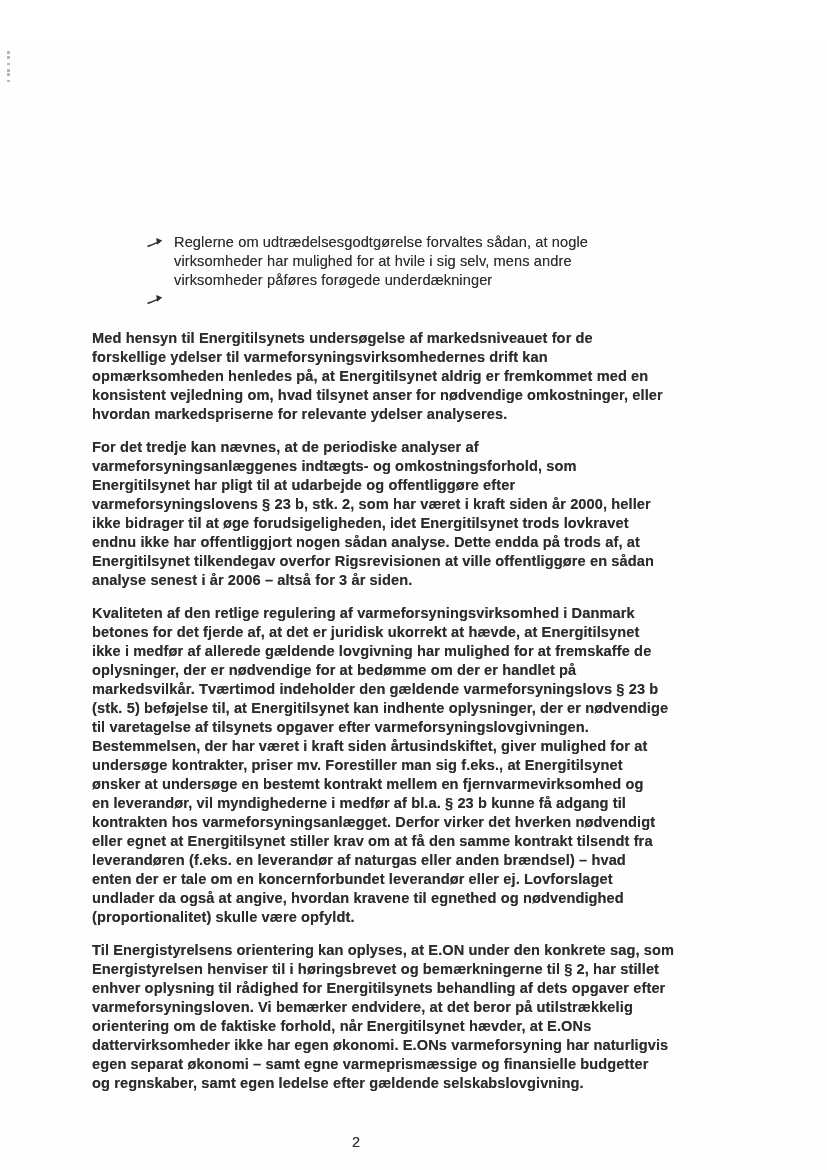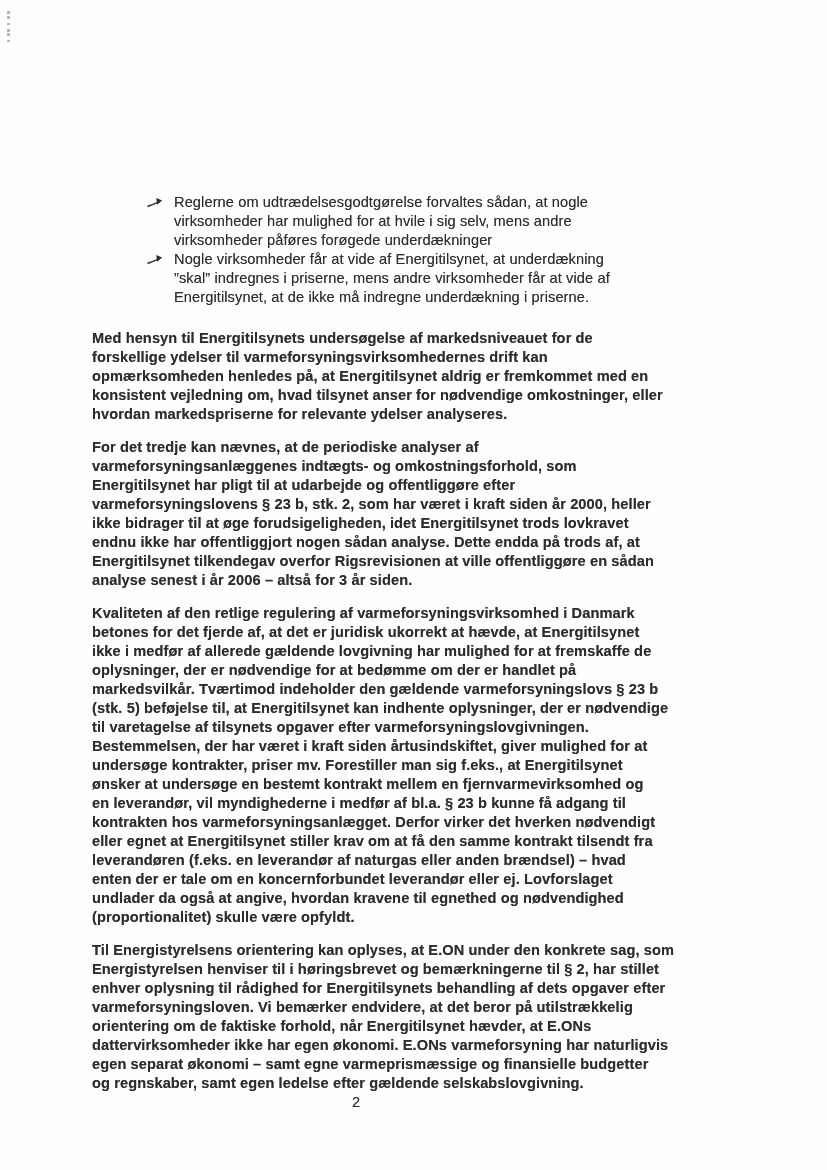--- a/index.html
+++ b/index.html
@@ -12,20 +12,21 @@
     height: 1170px;
     position: relative;
     overflow: hidden;
     font-family: "Liberation Sans", "DejaVu Sans", sans-serif;
     color: #2d2d2d;
   }
   .page {
     position: absolute;
     inset: 0;
     background: #fefefe;
+    margin-top: 40px;
   }
   
   .scan-dots {
     position: absolute;
     left: 7px;
     top: 11px;
     width: 4px;
   }
   .scan-dots i {
     display: block;
@@ -121,23 +122,20 @@
       <li class="bullet">
         <span class="arrow-wrap">
           <svg width="17" height="14" viewBox="0 0 17 14">
             <g stroke="#2d2d2d" stroke-width="1.5" fill="none">
               <path d="M1.5 10.5 L4.5 9.2"></path>
               <path d="M4.0 9.6 L13.5 5.6"></path>
             </g>
             <path d="M10.5 1.8 L16.2 4.6 L10.8 8.6 Z" fill="#2d2d2d" stroke="none" transform="rotate(-4 13 5)"></path>
           </svg>
         </span>
-        <span class="bullet-text">Nogle virksomheder får at vide af Energitilsynet, at underdækning
-”skal” indregnes i priserne, mens andre virksomheder får at vide af
-Energitilsynet, at de ikke må indregne underdækning i priserne.</span>
       </li>
     </ul>
 
     <p class="para">Med hensyn til Energitilsynets undersøgelse af markedsniveauet for de
 forskellige ydelser til varmeforsyningsvirksomhedernes drift kan
 opmærksomheden henledes på, at Energitilsynet aldrig er fremkommet med en
 konsistent vejledning om, hvad tilsynet anser for nødvendige omkostninger, eller
 hvordan markedspriserne for relevante ydelser analyseres.</p>
     <p class="para">For det tredje kan nævnes, at de periodiske analyser af
 varmeforsyningsanlæggenes indtægts- og omkostningsforhold, som

